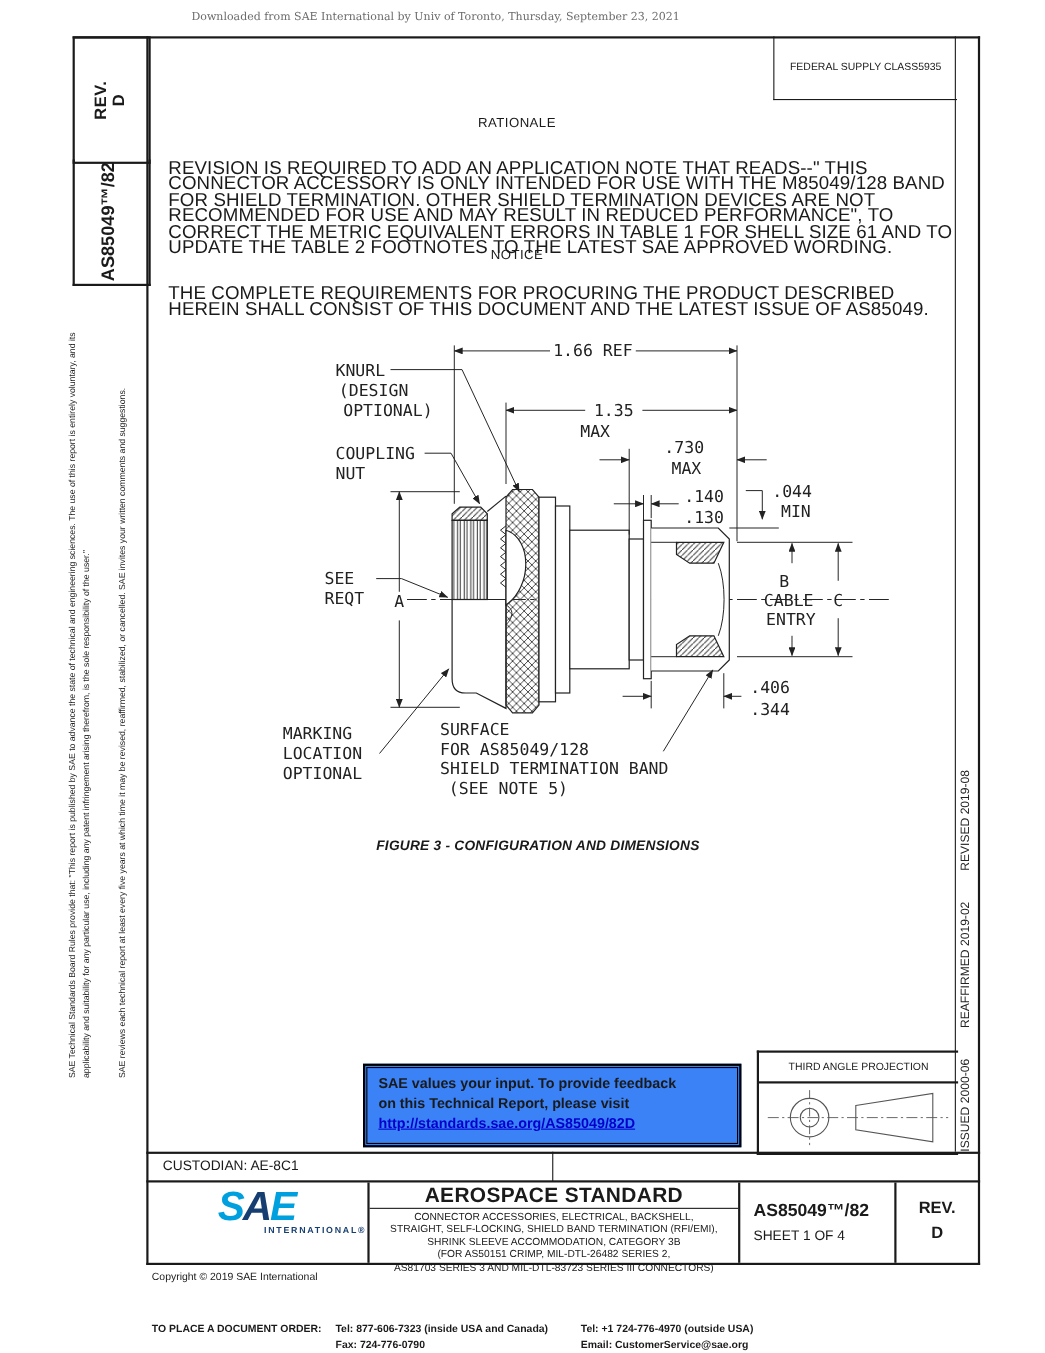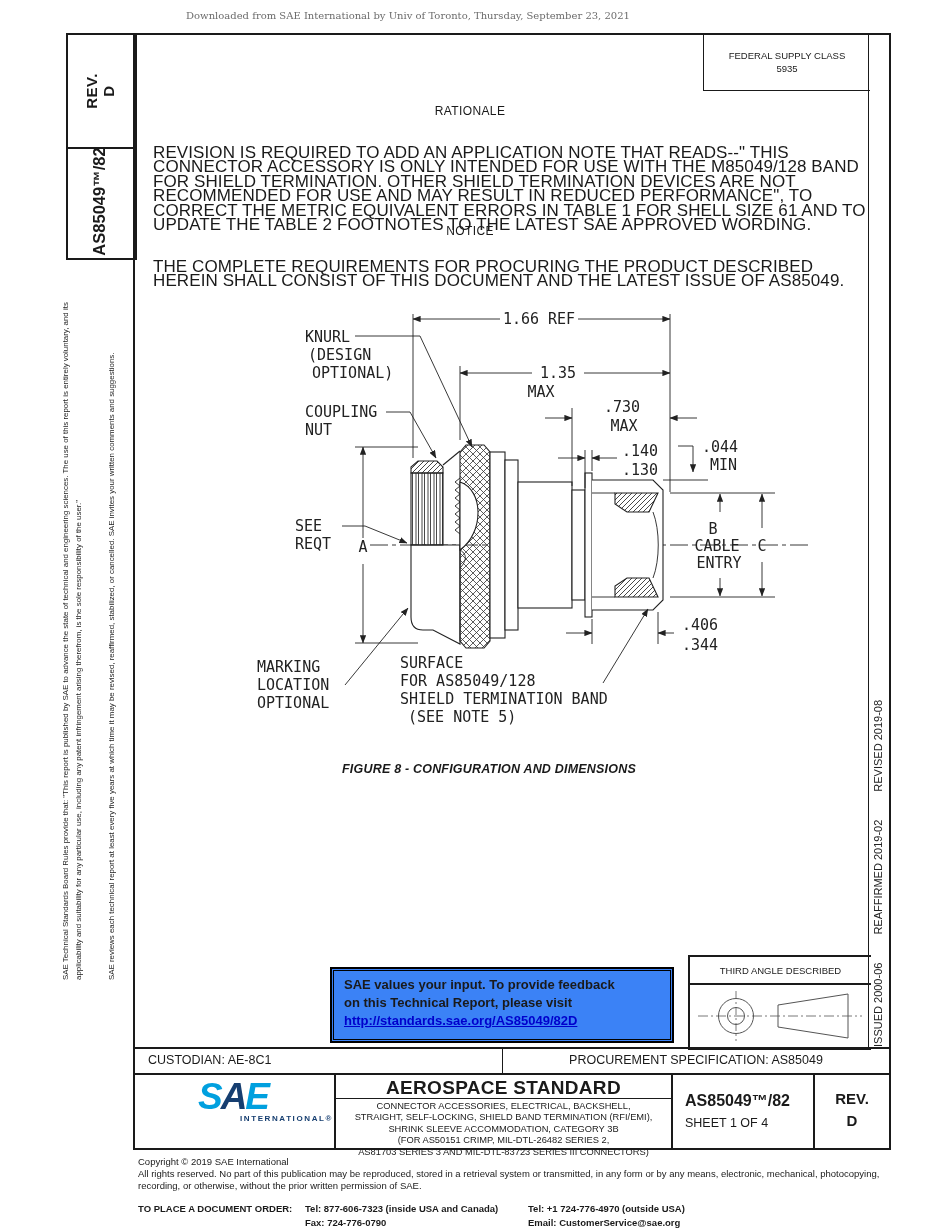--- a/index.html
+++ b/index.html
@@ -1,21 +1,21 @@
 <!DOCTYPE html>
 <html><head>
 <meta charset="utf-8">
 <style>
   html,body{margin:0;padding:0;background:#fff;}
   #page{position:relative;width:950px;height:1230px;background:#fff;font-family:"Liberation Sans",sans-serif;color:#1a1a1a;overflow:hidden;}
   .abs{position:absolute;}
   .hline{position:absolute;background:#1a1a1a;}
   .vline{position:absolute;background:#1a1a1a;}
-  .dl-header{left:12px;top:10px;width:792px;text-align:center;font-family:"DejaVu Serif",serif;font-size:10px;color:#6b6b6b;}
-  .fsc{left:703px;top:33px;width:166px;height:57px;border-left:1.5px solid #1a1a1a;border-bottom:1.5px solid #1a1a1a;display:flex;flex-direction:column;align-items:center;justify-content:center;font-size:9.5px;line-height:13px;}
+  .dl-header{left:0;top:10px;width:792px;text-align:center;font-family:"DejaVu Serif",serif;font-size:10px;color:#6b6b6b;}
+  .fsc{left:703px;top:33px;width:166px;height:57px;border-left:1.5px solid #1a1a1a;border-bottom:1.5px solid #1a1a1a;display:flex;flex-direction:row;align-items:center;justify-content:center;font-size:9.5px;line-height:13px;}
   .revbox{left:66px;top:33px;width:67px;height:112px;border:2px solid #1a1a1a;}
   .asbox{left:66px;top:145px;width:67px;height:113px;border:2px solid #1a1a1a;border-top:none;}
   .rot{position:absolute;transform:rotate(-90deg);transform-origin:0 0;}
   .revtxt{top:108px;left:2px;width:104px;height:59px;display:flex;flex-direction:column;align-items:center;justify-content:center;font-weight:bold;font-size:15px;line-height:17px;letter-spacing:.5px;}
   .astxt{top:109px;left:2px;width:105px;height:59px;display:flex;align-items:center;justify-content:center;font-weight:bold;font-size:16.5px;}
   .legal1{top:690px;left:0;width:700px;font-size:7.9px;line-height:12.5px;color:#222;}
   .legal2{top:690px;left:0;width:700px;font-size:7.9px;white-space:nowrap;color:#222;}
   .revhist{top:449px;left:1px;width:449px;font-size:11px;color:#222;white-space:nowrap;}
   .revhist span{margin-right:28px;}
   .heading{font-size:12px;font-weight:normal;text-align:center;letter-spacing:.4px;}
@@ -206,48 +206,47 @@
         <text x="-13" y="390">LOCATION</text>
         <text x="-13" y="408">OPTIONAL</text>
         <text x="130" y="368">SURFACE</text>
         <text x="130" y="386">FOR AS85049/128</text>
         <text x="130" y="404">SHIELD TERMINATION BAND</text>
         <text x="138" y="422">(SEE NOTE 5)</text>
       </g>
     </svg>
   </div>
 
-  <div class="abs figcap" style="left:133px;top:762px;width:712px;">FIGURE 8 - CONFIGURATION AND DIMENSIONS</div>
+  <div class="abs figcap" style="left:133px;top:762px;width:712px;">FIGURE 3 - CONFIGURATION AND DIMENSIONS</div>
 
   <div class="abs fb-outer">
     <div class="fb-inner">
       <span>SAE values your input. To provide feedback</span><br>
       <span>on this Technical Report, please visit</span><br>
       <a href="#">http://standards.sae.org/AS85049/82D</a>
     </div>
   </div>
 
   <div class="abs proj">
-    <div class="proj-h">THIRD ANGLE DESCRIBED</div>
+    <div class="proj-h">THIRD ANGLE PROJECTION</div>
     <svg width="179" height="61" viewBox="0 0 179 61">
       <g stroke="#555" stroke-width="1" fill="none">
         <circle cx="46" cy="31" r="17.5"></circle>
         <circle cx="46" cy="31" r="8.5"></circle>
         <line x1="46" y1="6" x2="46" y2="56" stroke-dasharray="8 3 2 3" stroke-width="0.8"></line>
         <line x1="8" y1="31" x2="172" y2="31" stroke-dasharray="10 3 2 3" stroke-width="0.8"></line>
         <polygon points="88,20 158,9 158,53 88,42"></polygon>
       </g>
     </svg>
   </div>
 
   <div class="hline" style="left:133px;top:1047px;width:758px;height:2px;"></div>
   <div class="hline" style="left:133px;top:1073px;width:758px;height:2px;"></div>
   <div class="vline" style="left:502px;top:1047px;width:1px;height:27px;"></div>
   <div class="abs cust" style="left:148px;top:1053px;">CUSTODIAN: AE-8C1</div>
-  <div class="abs cust" style="left:503px;top:1053px;width:386px;text-align:center;">PROCUREMENT SPECIFICATION: AS85049</div>
 
   <div class="vline" style="left:334px;top:1075px;width:1.5px;height:73px;"></div>
   <div class="vline" style="left:671px;top:1075px;width:1.5px;height:73px;"></div>
   <div class="vline" style="left:813px;top:1075px;width:1.5px;height:73px;"></div>
   <div class="hline" style="left:133px;top:1148px;width:758px;height:2px;"></div>
   <div class="hline" style="left:336px;top:1098px;width:335px;height:1px;"></div>
 
   <div class="abs" style="left:133px;top:1080px;width:200px;text-align:center;">
     <div class="logo-sae"><span style="color:#00A0DF">S</span><span style="color:#163E70">A</span><span style="color:#00A0DF">E</span></div>
     <div class="logo-int">INTERNATIONAL®</div>
@@ -262,21 +261,20 @@
     <div>AS81703 SERIES 3 AND MIL-DTL-83723 SERIES III CONNECTORS)</div>
   </div>
   <div class="abs" style="left:685px;top:1092px;font-weight:bold;font-size:16px;">AS85049™/82</div>
   <div class="abs" style="left:685px;top:1116px;font-size:12.5px;">SHEET 1 OF 4</div>
   <div class="abs" style="left:814px;top:1088px;width:76px;text-align:center;font-weight:bold;font-size:15px;line-height:22px;">
     <div>REV.</div>
     <div>D</div>
   </div>
 
   <div class="abs foot" style="left:138px;top:1156px;">Copyright © 2019 SAE International</div>
-  <div class="abs foot" style="left:138px;top:1168px;width:745px;">All rights reserved. No part of this publication may be reproduced, stored in a retrieval system or transmitted, in any form or by any means, electronic, mechanical, photocopying, recording, or otherwise, without the prior written permission of SAE.</div>
   <div class="abs foot-b" style="left:138px;top:1203px;">TO PLACE A DOCUMENT ORDER:</div>
   <div class="abs foot-b" style="left:305px;top:1203px;">Tel: 877-606-7323 (inside USA and Canada)</div>
   <div class="abs foot-b" style="left:528px;top:1203px;">Tel: +1 724-776-4970 (outside USA)</div>
   <div class="abs foot-b" style="left:305px;top:1217px;">Fax: 724-776-0790</div>
   <div class="abs foot-b" style="left:528px;top:1217px;">Email: CustomerService@sae.org</div>
   <div class="abs foot-b" style="left:695px;top:1217px;margin-top:43px;">SAE WEB ADDRESS: http://www.sae.org</div>
 
 </div>
 
 </body></html>

